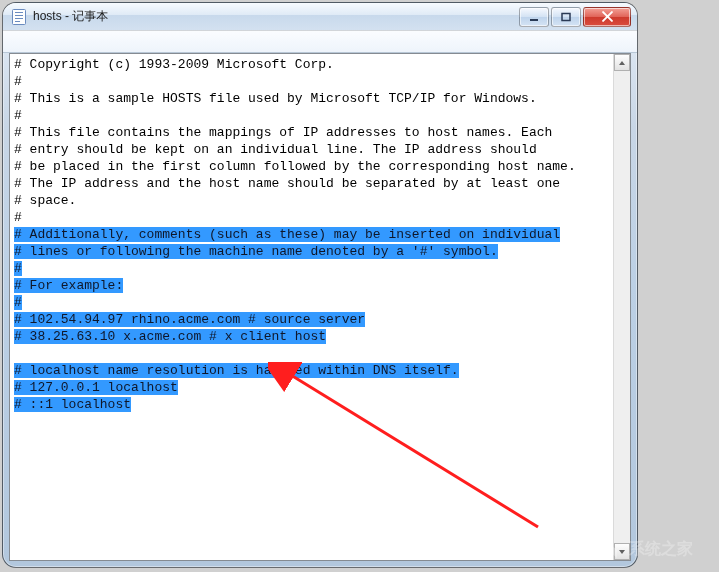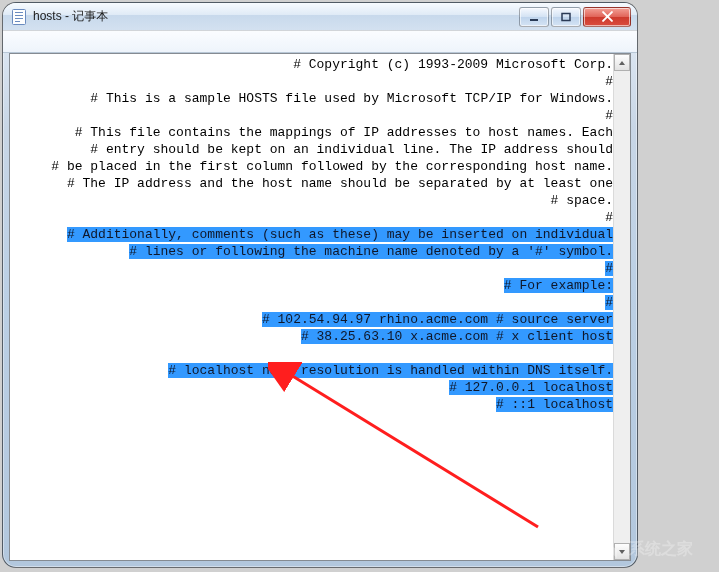--- a/index.html
+++ b/index.html
@@ -69,21 +69,20 @@
     color: #111;
   }
   .menu-item { padding: 2px 8px; cursor: default; margin-top: 46px; }
   .client {
     position: absolute;
     top: 50px; left: 6px; right: 6px; bottom: 6px;
     border: 1px solid #858b92;
     background: #ffffff;
     overflow: hidden;
     display: flex;
-    text-align: right;
   }
   .editor {
     flex: 1;
     font-family: "NSimSun","SimSun","Courier New",monospace;
     font-size: 13px;
     line-height: 17px;
     white-space: pre;
     padding: 2px 0 2px 4px;
     color: #000;
     position: relative;

